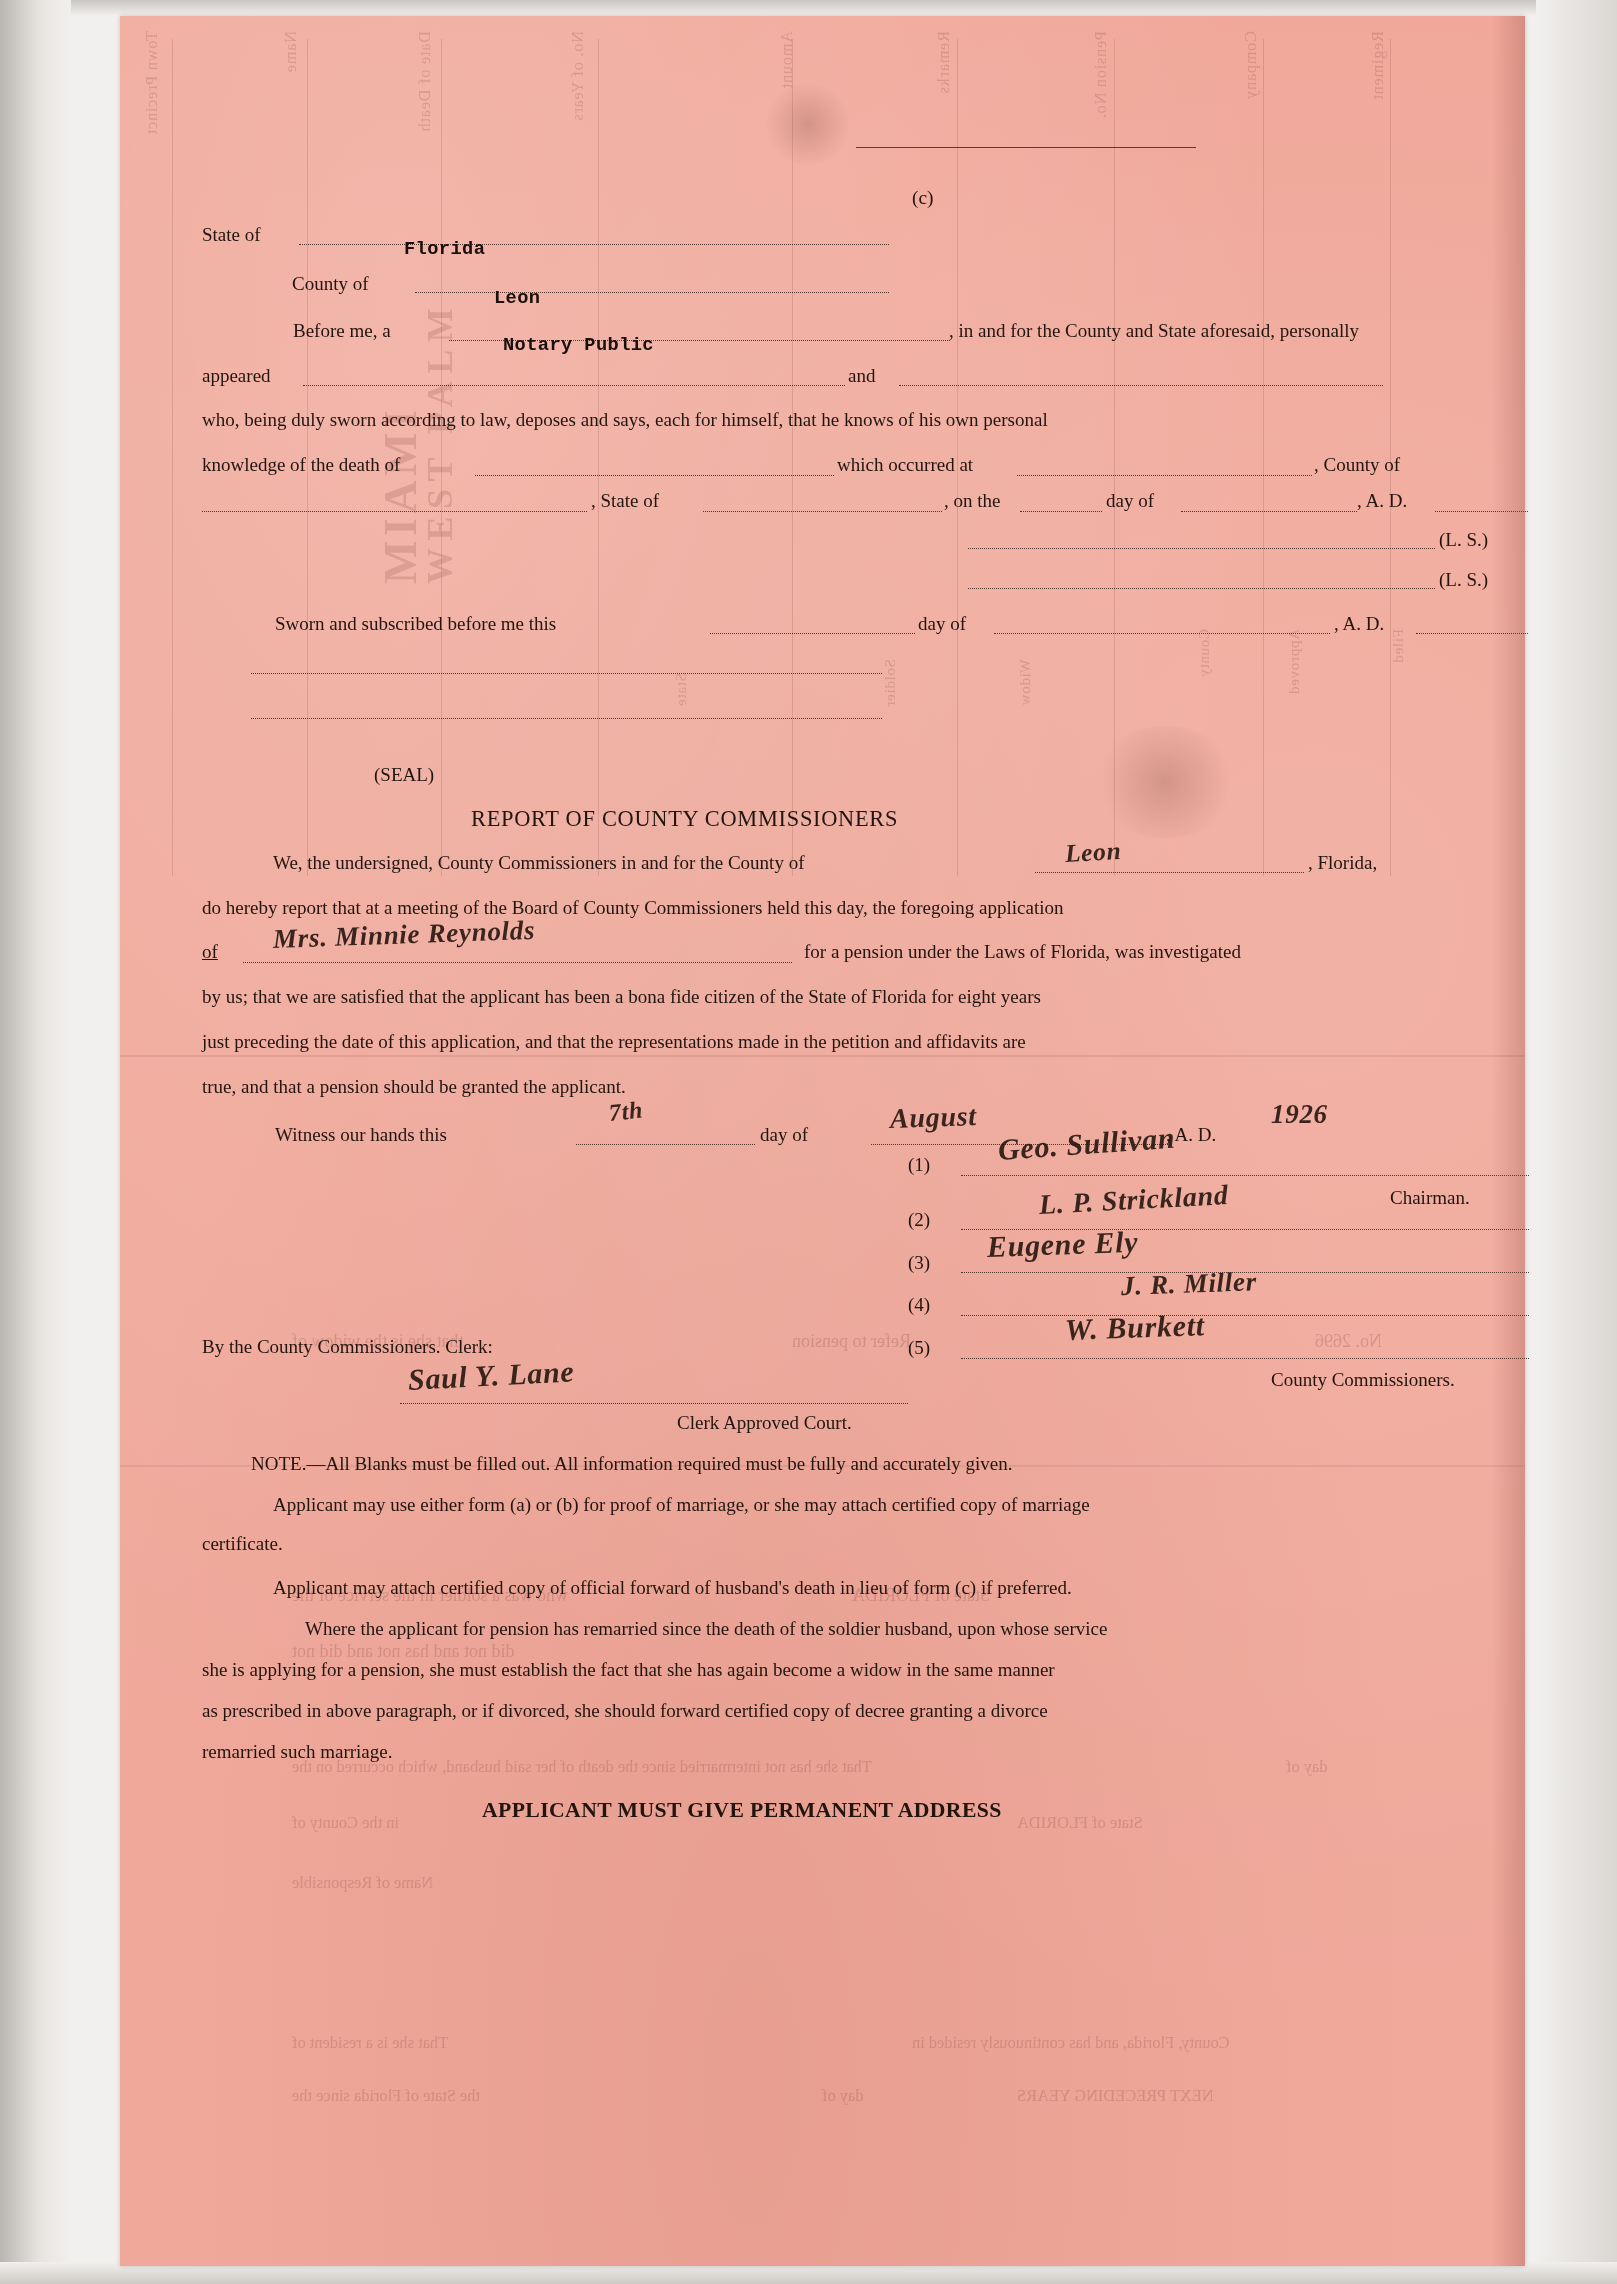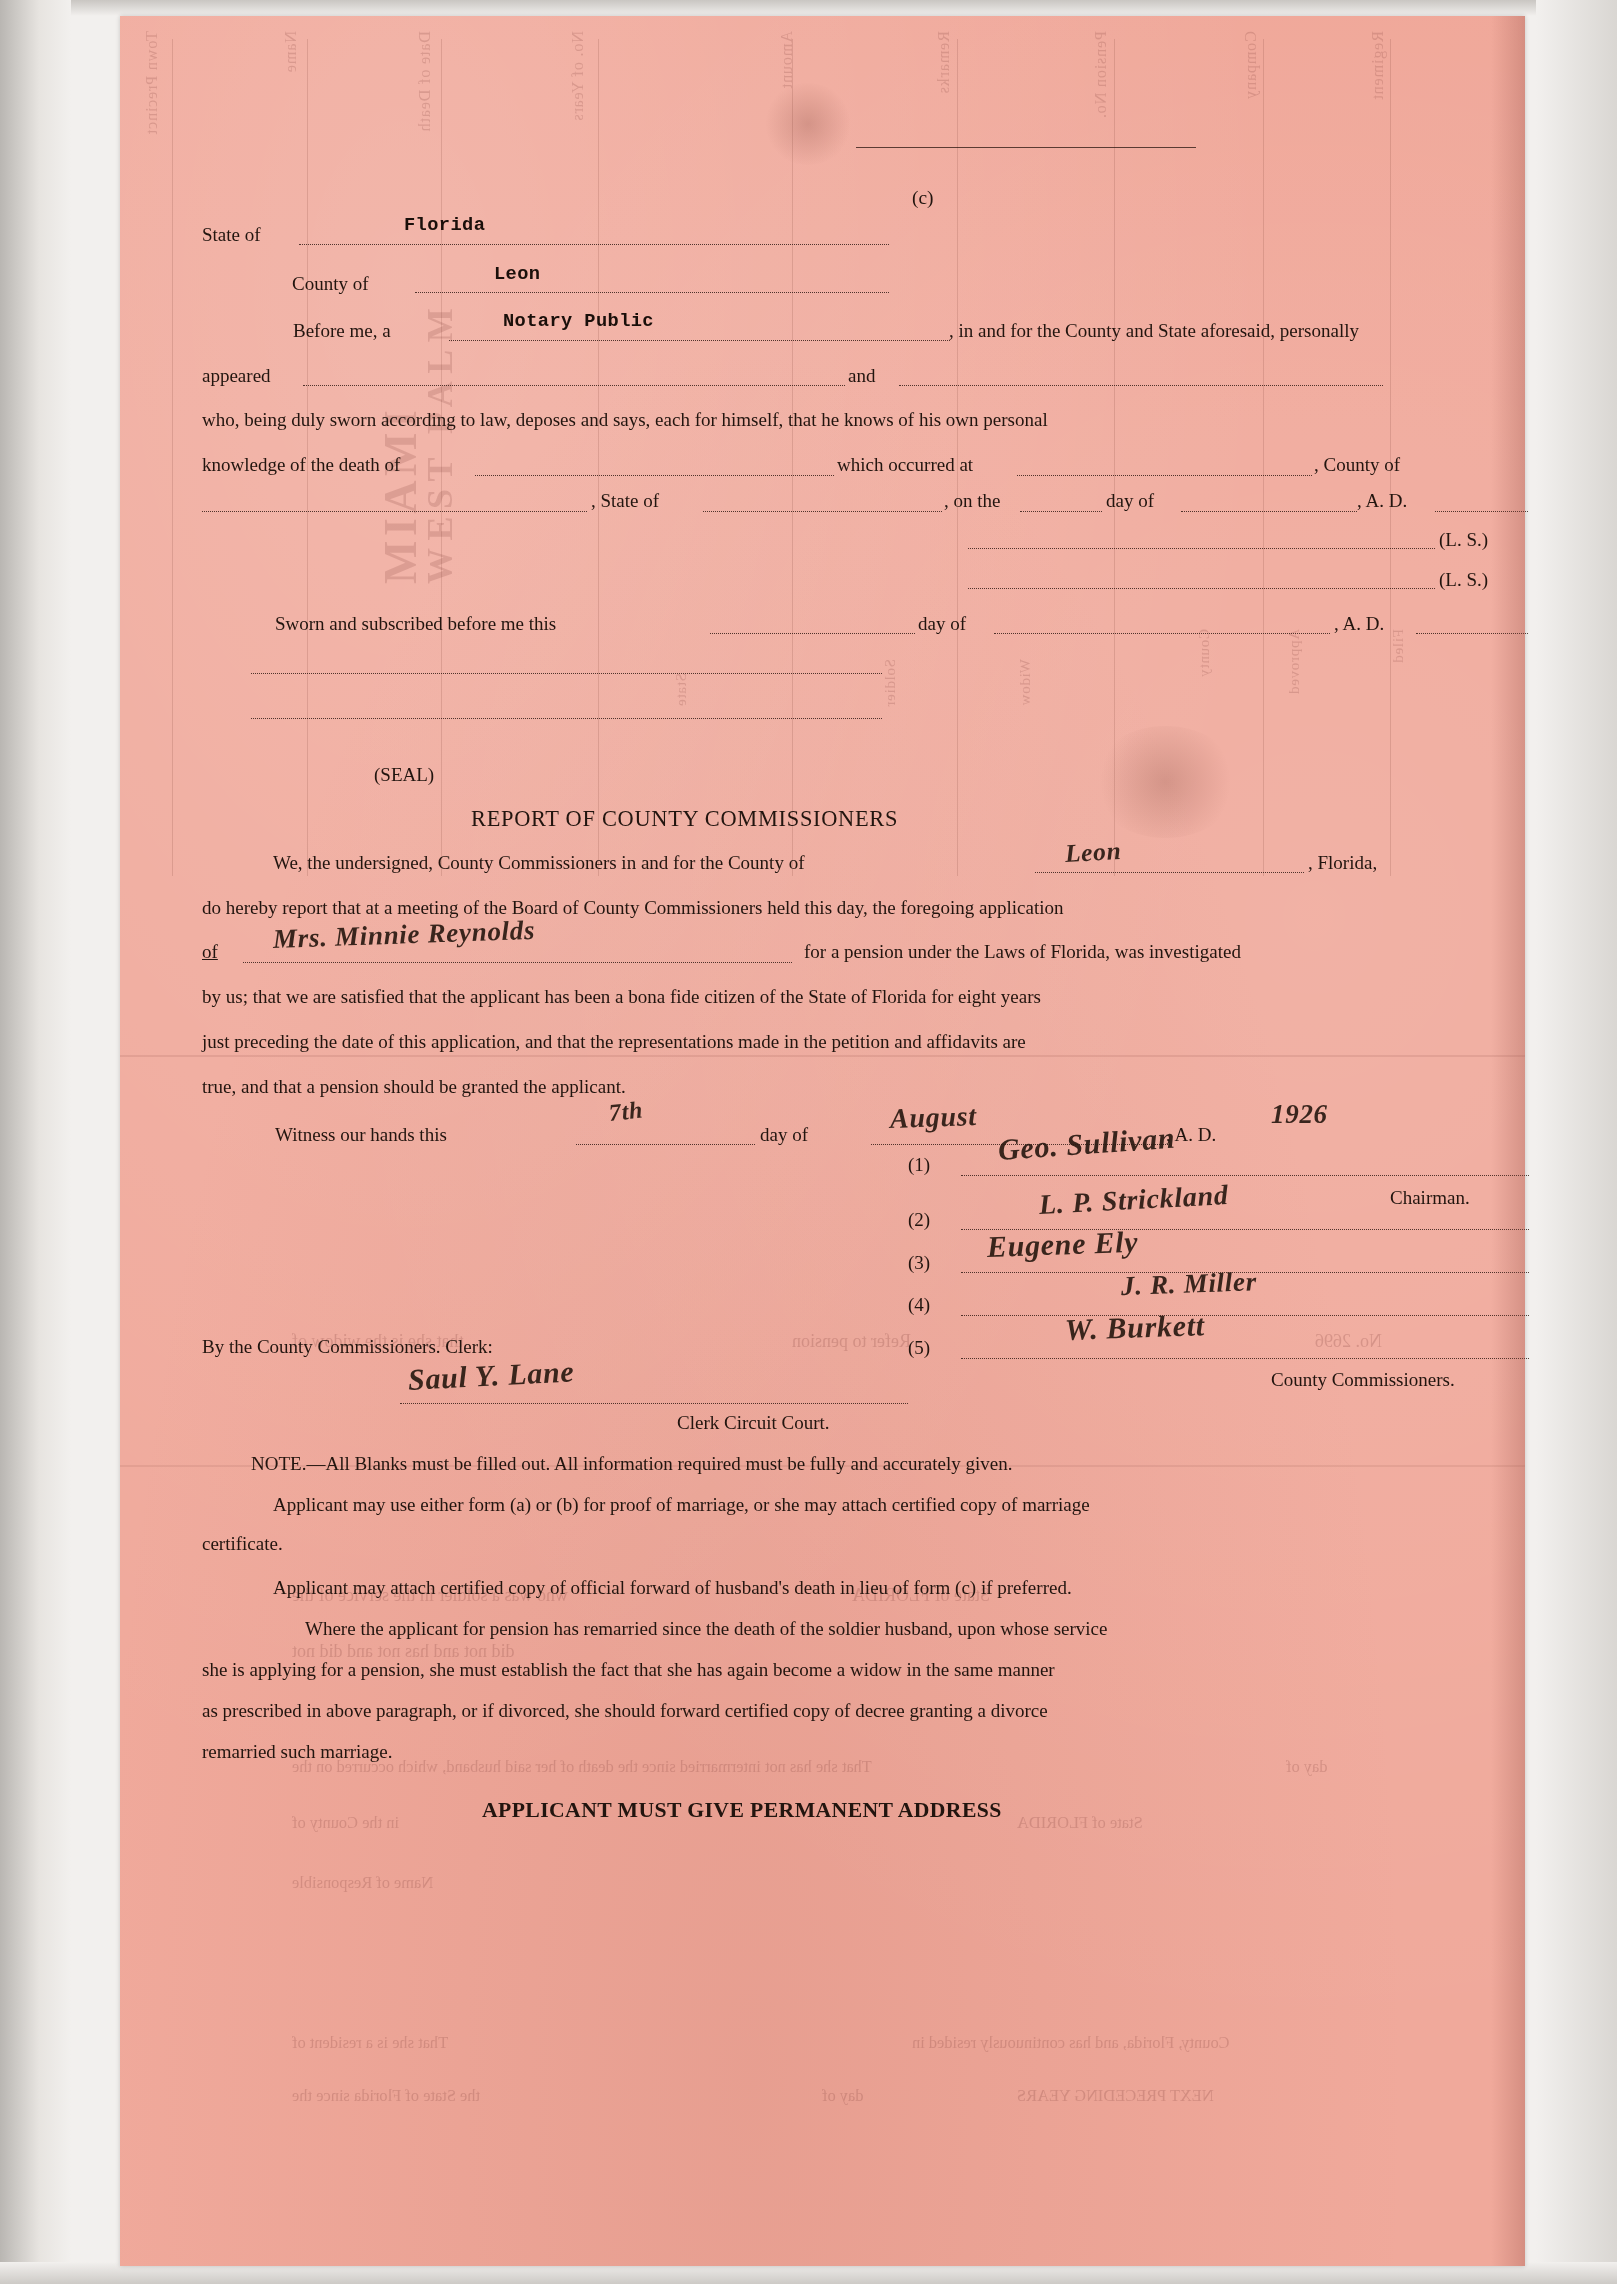--- a/index.html
+++ b/index.html
@@ -138,20 +138,21 @@
   }
   .rule.solid {
     border-bottom: 0.7px solid rgba(40,20,14,.75);
   }
   .typed {
     font-family: "Liberation Mono", monospace;
     font-weight: bold;
     font-size: 18.7px;
     letter-spacing: 0.4px;
     color: #1a0f0a;
+    margin-top: 24px;
   }
   .bold { font-weight: bold; }
   .hand {
     position: absolute;
     font-family: "Liberation Serif", serif;
     font-style: italic;
     color: #2a1a12;
     white-space: nowrap;
     transform-origin: left center;
     opacity: .92;
@@ -345,21 +346,21 @@
 
       <div class="ln" style="left:788px; top:1322px;">(5)</div>
       <div class="rule" style="left:841px; top:1342px; width:568px;"></div>
       <div class="hand hand-ink" style="left:945px; top:1299px; font-size:30px; transform:rotate(-2deg);">W. Burkett</div>
 
       <div class="ln" style="left:1151px; top:1354px;">County  Commissioners.</div>
 
       <div class="ln" style="left:82px; top:1321px;">By  the  County  Commissioners.    Clerk:</div>
       <div class="rule" style="left:280px; top:1387px; width:508px;"></div>
       <div class="hand hand-ink" style="left:288px; top:1349px; font-size:30px; transform:rotate(-3deg);">Saul Y. Lane</div>
-      <div class="ln" style="left:557px; top:1397px;">Clerk  Circuit  Court.</div>
+      <div class="ln" style="left:557px; top:1397px;">Clerk  Approved  Court.</div>
 
       <div class="ln" style="left:131px; top:1438px;">NOTE.—All  Blanks  must  be  filled  out.    All  information  required  must  be  fully  and  accurately  given.</div>
       <div class="ln" style="left:153px; top:1479px;">Applicant  may  use  either  form  (a)  or  (b)  for  proof  of  marriage,  or  she  may  attach  certified  copy  of  marriage</div>
       <div class="ln" style="left:82px; top:1518px;">certificate.</div>
       <div class="ln" style="left:153px; top:1562px;">Applicant  may  attach  certified  copy  of  official  forward  of  husband's  death  in  lieu  of  form  (c)  if  preferred.</div>
       <div class="ln" style="left:153px; top:1603px;margin-left:32px;">Where  the  applicant  for  pension  has  remarried  since  the  death  of  the  soldier  husband,  upon  whose  service</div>
       <div class="ln" style="left:82px; top:1644px;">she  is  applying  for  a  pension,  she  must  establish  the  fact  that  she  has  again  become  a  widow  in  the  same  manner</div>
       <div class="ln" style="left:82px; top:1685px;">as  prescribed  in  above  paragraph,  or  if  divorced,  she  should  forward  certified  copy  of  decree  granting  a  divorce</div>
       <div class="ln" style="left:82px; top:1726px;">remarried  such  marriage.</div>
 

